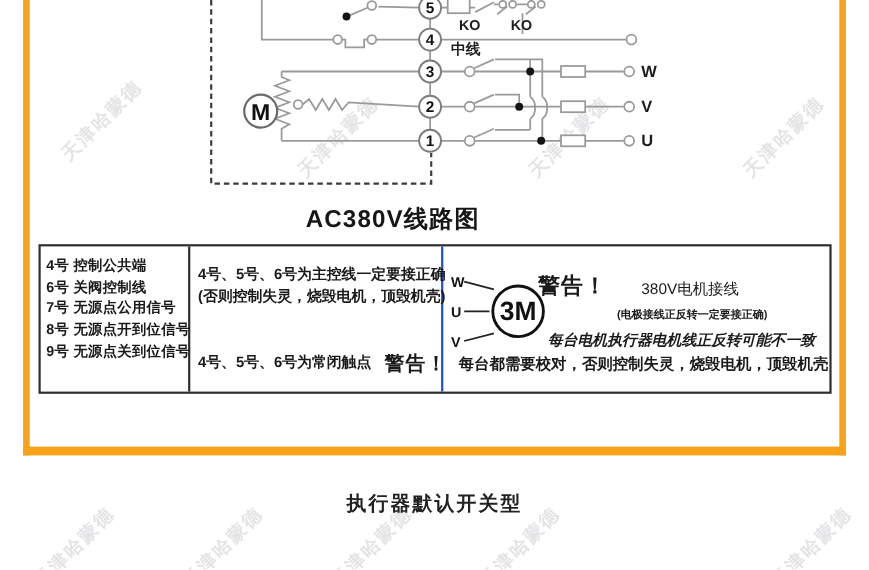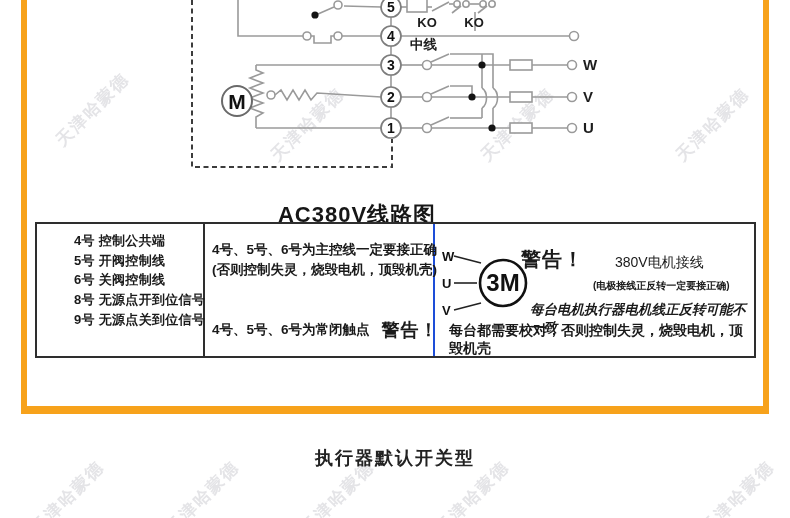--- a/index.html
+++ b/index.html
@@ -18,29 +18,28 @@
   }
   #frame{
     position:absolute;left:21px;top:0;width:748px;height:414px;
     box-sizing:border-box;
     border-left:6px solid #f7a21b;
     border-right:6px solid #f7a21b;
     border-bottom:8px solid #f7a21b;
   }
   #circuit{position:absolute;left:180px;top:0;}
   #diagram-title{
-    position:absolute;left:0;top:200px;width:714px;
+    position:absolute;left:0;top:184px;width:714px;
     text-align:center;font-size:22px;font-weight:600;letter-spacing:1px;color:#161616;
   }
   #term-table{
     position:absolute;left:35px;top:222px;width:721px;height:136px;
     box-sizing:border-box;border:2px solid #2e2e2e;
     display:grid;grid-template-columns:136px 230px 1fr;
     background:#fff;
-    padding-left:32px;
   }
   .cell{box-sizing:border-box;}
   #col-terminals{border-right:2px solid #2e2e2e;padding:7px 0 0 5px;}
   #col-terminals .trow{font-size:13px;font-weight:700;line-height:19.7px;white-space:nowrap;letter-spacing:0.3px;}
   #col-warning{border-right:2px solid #1d4ed8;display:flex;flex-direction:column;justify-content:center;padding-left:7px;}
   #col-warning .wline{font-size:13.5px;font-weight:700;line-height:20px;white-space:nowrap;}
   #col-warning .wline3{display:flex;align-items:center;margin-top:40px;}
   #col-warning .big-warn{font-size:18px;font-weight:900;margin-left:12px;letter-spacing:1px;}
   #col-motor{position:relative;}
   #motor-svg{position:absolute;left:5px;top:22px;}
@@ -181,22 +180,22 @@
     <text x="583" y="102" font-size="15">V</text>
     <text x="583" y="133" font-size="15">U</text>
   </g>
 </svg>
 
 <div id="diagram-title">AC380V线路图</div>
 
 <div id="term-table">
   <div class="cell" id="col-terminals">
     <div class="trow">4号 控制公共端</div>
-    <div class="trow">5号 开阀控制线</div>
     <div class="trow">6号 关阀控制线</div>
+    <div class="trow">7号 无源点公用信号</div>
     <div class="trow">8号 无源点开到位信号</div>
     <div class="trow">9号 无源点关到位信号</div>
   </div>
   <div class="cell" id="col-warning">
     <div class="wline">4号、5号、6号为主控线一定要接正确</div>
     <div class="wline">(否则控制失灵，烧毁电机，顶毁机壳)</div>
     <div class="wline wline3">
       <span>4号、5号、6号为常闭触点</span>
       <span class="big-warn">警告！</span>
     </div>

